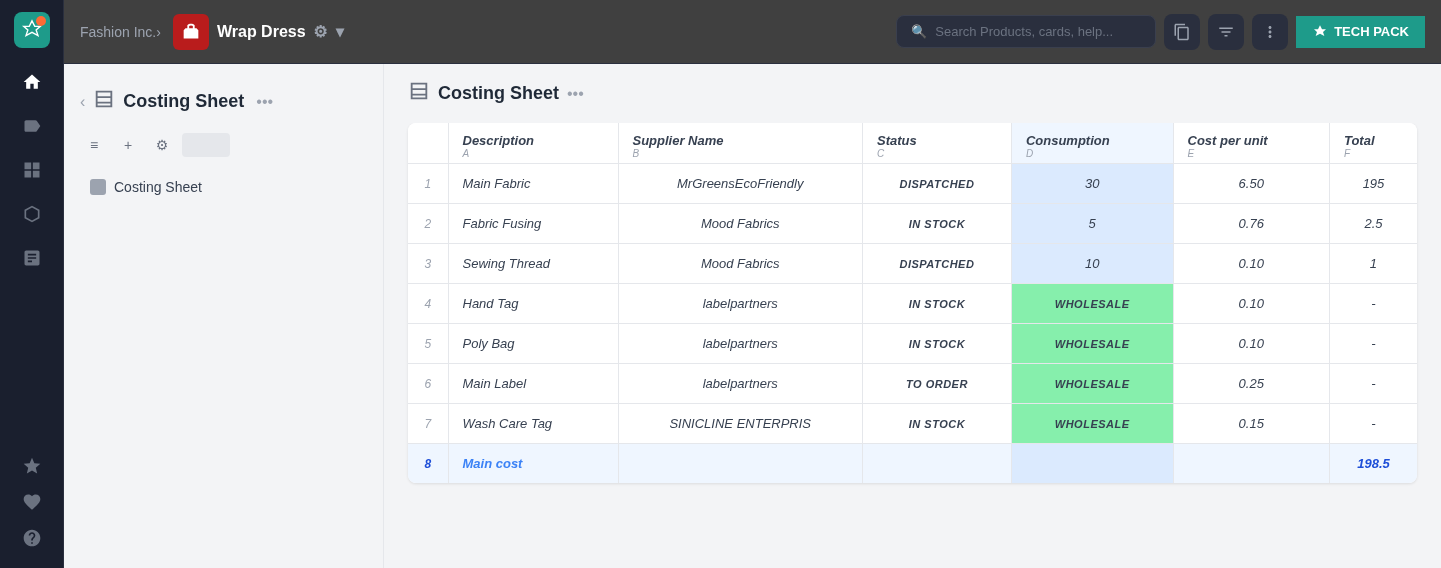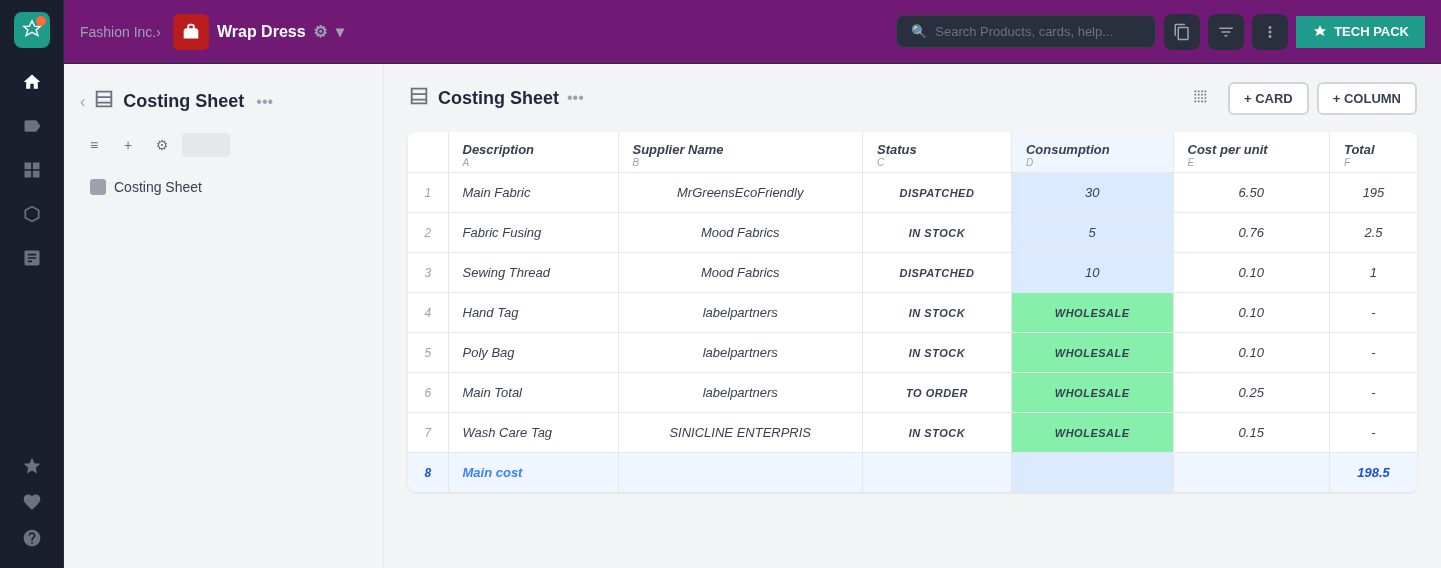--- a/index.html
+++ b/index.html
@@ -50,21 +50,21 @@
       flex: 1;
       display: flex;
       flex-direction: column;
       background: #1a1f2e;
       overflow: hidden;
     }
 
     
     .topbar {
       height: 64px;
-      background: #701a75;
+      background: #404040;
       display: flex;
       align-items: center;
       padding: 0 16px;
       gap: 12px;
       border-bottom: 1px solid #2a2f3e;
       flex-shrink: 0;
     }
     .topbar-breadcrumb {
       display: flex;
       align-items: center;
@@ -482,29 +482,20 @@
     <div class="main-panel">
       <div class="table-header">
         <div class="table-header-left">
           <span class="table-title-icon">
             <svg width="22" height="22" viewBox="0 0 24 24" fill="#6b7280">
                 <path d="M3 3h18v18H3V3zm2 2v4h14V5H5zm0 6v4h14v-4H5zm0 6v2h14v-2H5z"></path>
               </svg>
           </span>
           <span class="table-title">Costing Sheet</span>
           <span class="table-menu-btn">•••</span>
-        </div>
-        <div class="table-header-right">
-          <div class="columns-toggle">
-            <svg width="20" height="20" viewBox="0 0 24 24" fill="#6b7280">
-                <path d="M3 5h2V3H3v2zm0 4h2V7H3v2zm0 4h2v-2H3v2zm0 4h2v-2H3v2zm4 0h2v-2H7v2zm0-4h2v-2H7v2zm0-4h2V7H7v2zm0-4h2V3H7v2zm4 12h2v-2h-2v2zm0-4h2v-2h-2v2zm0-4h2V7h-2v2zm0-4h2V3h-2v2zm4 12h2v-2h-2v2zm0-4h2v-2h-2v2zm0-4h2V7h-2v2zm0-4h2V3h-2v2z"></path>
-              </svg>
-          </div>
-          <button class="add-card-btn">+ CARD</button>
-          <button class="add-column-btn">+ COLUMN</button>
         </div>
       </div>
 
       <div class="table-wrapper">
         <table>
           <thead>
             <tr>
               <th style="width:40px;">
                   <div class="th-inner"></div>
                 </th>
@@ -597,21 +588,21 @@
     <td style="text-align:center;">labelpartners</td>
     <td style="text-align:center;">
       <span class="status-instock">IN STOCK</span>
     </td>
     <td class="wholesale-cell">WHOLESALE</td>
     <td class="cost-cell">0.10</td>
     <td class="total-cell">-</td>
   </tr>
               <tr>
     <td class="row-num">6</td>
-    <td>Main Total</td>
+    <td>Main Label</td>
     <td style="text-align:center;">labelpartners</td>
     <td style="text-align:center;">
       <span class="status-toorder">TO ORDER</span>
     </td>
     <td class="wholesale-cell">WHOLESALE</td>
     <td class="cost-cell">0.25</td>
     <td class="total-cell">-</td>
   </tr>
               <tr>
     <td class="row-num">7</td>

